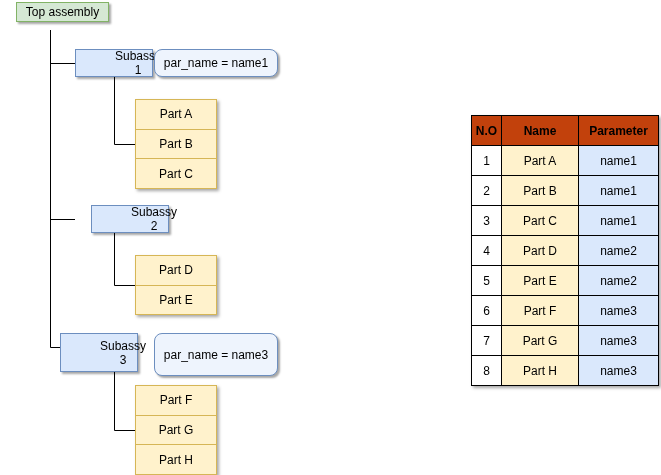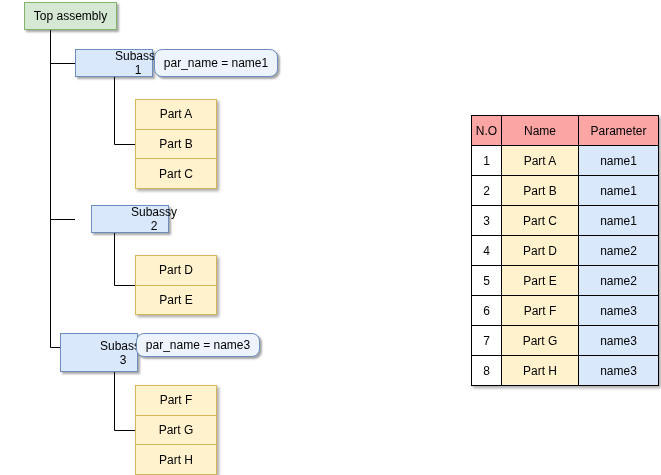--- a/index.html
+++ b/index.html
@@ -30,59 +30,59 @@
   #bom{
     position:absolute;left:471px;top:115px;width:187px;height:270px;
     display:grid;grid-template-columns:30px 77px 80px;grid-auto-rows:30px;
     border-top:1px solid #000;border-left:1px solid #000;background:#fff;
     box-shadow:2px 2px 3px rgba(0,0,0,0.35);
   }
   #bom .cell{
     box-sizing:border-box;border-right:1px solid #000;border-bottom:1px solid #000;
     display:flex;align-items:center;justify-content:center;background:#fff;
   }
-  #bom .hdr{font-weight:normal;background:#fca5a5;}
+  #bom .hdr{font-weight:bold;background:#c2410c;}
   #bom .name{background:#fff2cc;}
   #bom .par{background:#dae8fc;}
 </style>
 </head>
 <body>
 
 <div id="canvas">
 
   <svg id="connectors" viewBox="0 0 661 475" xmlns="http://www.w3.org/2000/svg">
     <g stroke="#000000" stroke-width="1" fill="none">
       <path d="M50.5,30 V347.5"></path>
       <path d="M50.5,63.5 H75"></path>
       <path d="M50.5,219.5 H75"></path>
       <path d="M50.5,347.5 H75"></path>
       <path d="M114.5,77 V144.5 H135"></path>
       <path d="M114.5,233 V285.5 H135"></path>
       <path d="M114.5,361 V430.5 H135"></path>
     </g>
   </svg>
 
-  <div class="node green" style="left:24px;top:2px;width:93px;height:28px;">Top assembly</div>
+  <div class="node green" style="left:16px;top:2px;width:93px;height:20px;">Top assembly</div>
 
   <div class="node blue" style="left:75px;top:49px;width:78px;height:28px;">Subassy 1</div>
   <div class="node param" style="left:154px;top:49px;width:124px;height:28px;">par_name = name1</div>
   <div class="stack" style="left:135px;top:99px;width:82px;height:90px;">
     <div class="part">Part A</div>
     <div class="part">Part B</div>
     <div class="part">Part C</div>
   </div>
 
   <div class="node blue" style="left:91px;top:205px;width:78px;height:28px;">Subassy 2</div>
   <div class="stack" style="left:135px;top:255px;width:82px;height:60px;">
     <div class="part">Part D</div>
     <div class="part">Part E</div>
   </div>
 
   <div class="node blue" style="left:60px;top:333px;width:78px;height:39px;">Subassy 3</div>
-  <div class="node param" style="left:136px;top:333px;width:124px;height:24px;">par_name = name3</div>
+  <div class="node param" style="left:154px;top:333px;width:124px;height:43px;">par_name = name3</div>
   <div class="stack" style="left:135px;top:385px;width:82px;height:90px;">
     <div class="part">Part F</div>
     <div class="part">Part G</div>
     <div class="part">Part H</div>
   </div>
 
   <div id="bom">
     <div class="cell hdr">N.O</div>
     <div class="cell hdr">Name</div>
     <div class="cell hdr">Parameter</div>

